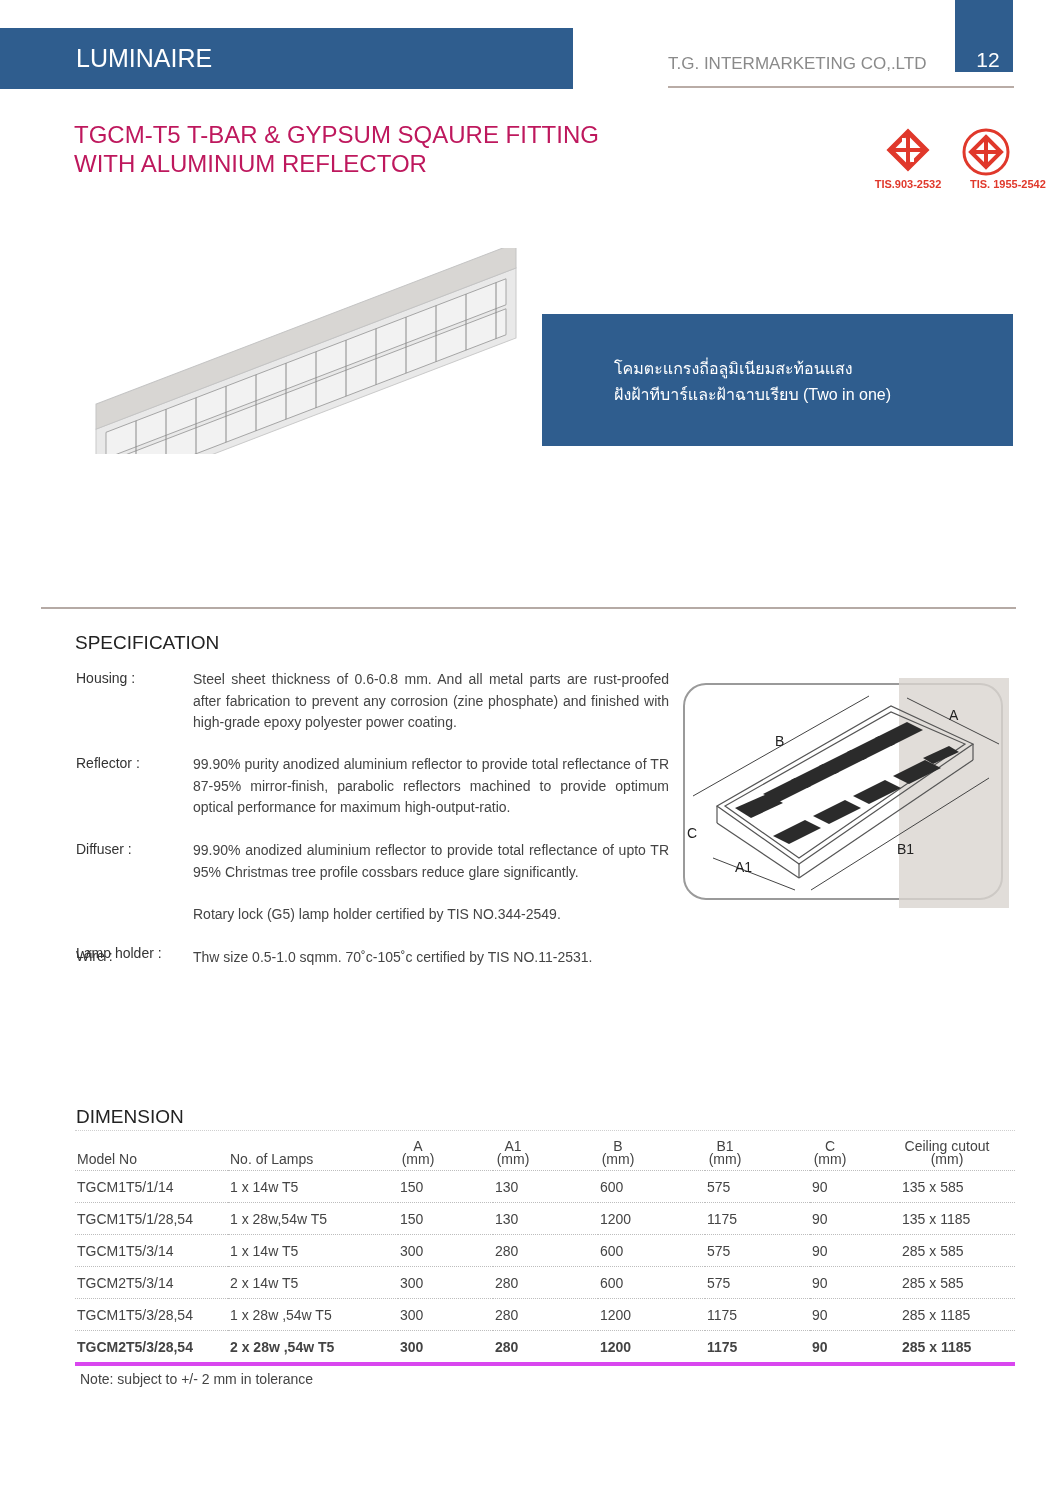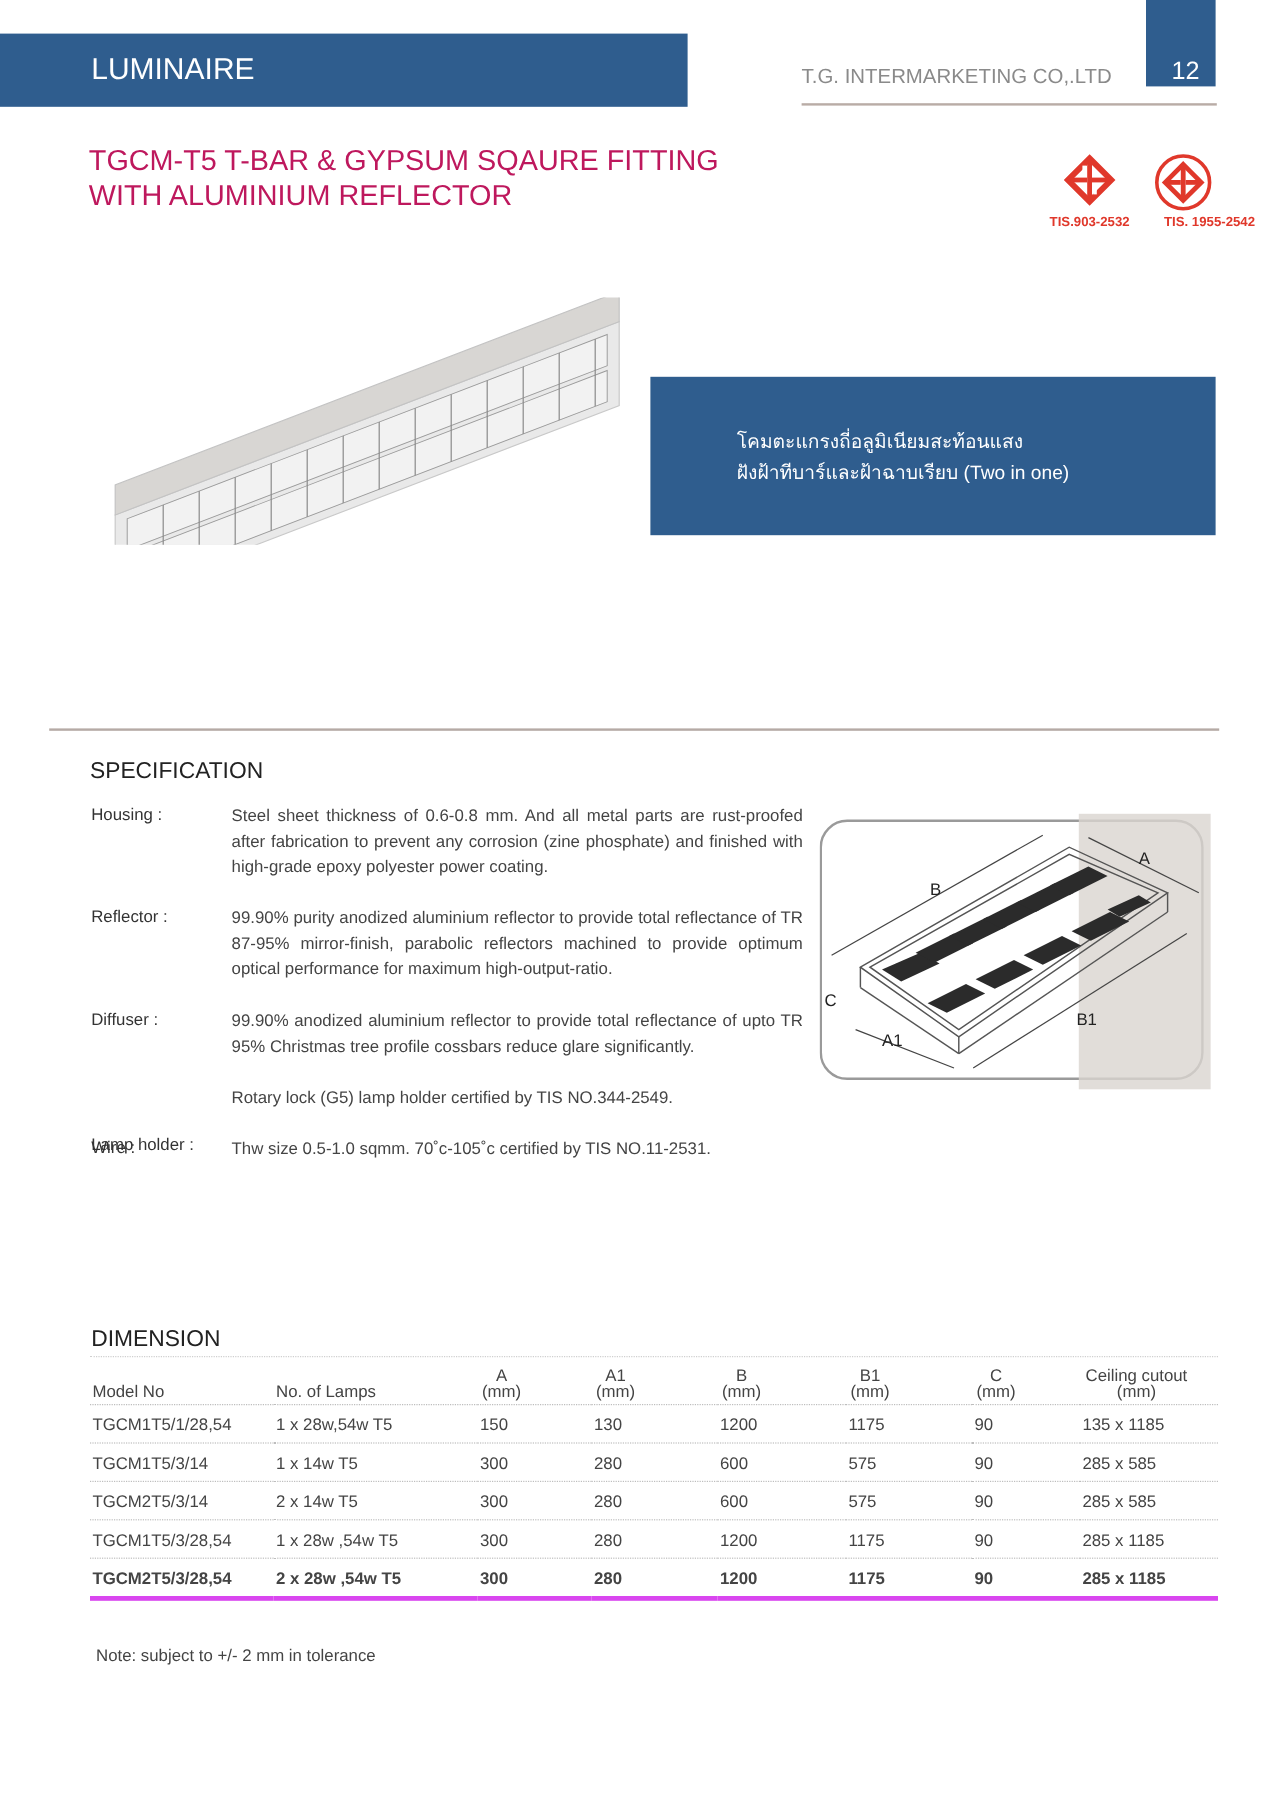--- a/index.html
+++ b/index.html
@@ -234,20 +234,30 @@
           <div style="width:40px;text-align:center;">(mm)</div>
         </th>
       <th style="padding-left:0;">
           <div style="width:94px;text-align:center;">Ceiling cutout</div>
           <div style="width:94px;text-align:center;">(mm)</div>
         </th>
     </tr>
   </thead>
   <tbody id="dim-body">
       <tr>
+        <td>TGCM1T5/1/14</td>
+        <td>1 x 14w T5</td>
+        <td>150</td>
+        <td>130</td>
+        <td>600</td>
+        <td>575</td>
+        <td>90</td>
+        <td>135 x 585</td>
+      </tr>
+      <tr>
         <td>TGCM1T5/1/28,54</td>
         <td>1 x 28w,54w T5</td>
         <td>150</td>
         <td>130</td>
         <td>1200</td>
         <td>1175</td>
         <td>90</td>
         <td>135 x 1185</td>
       </tr>
       <tr>

